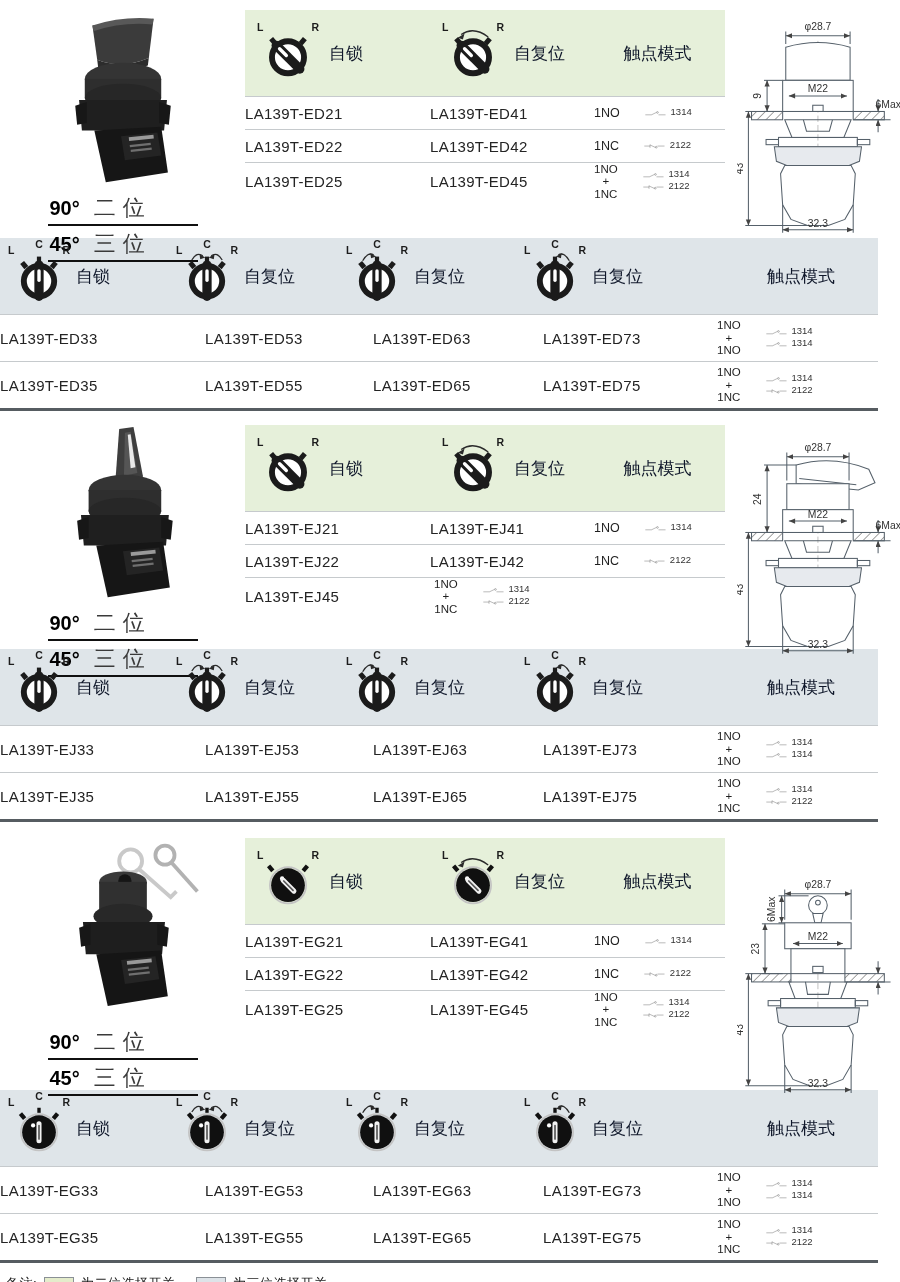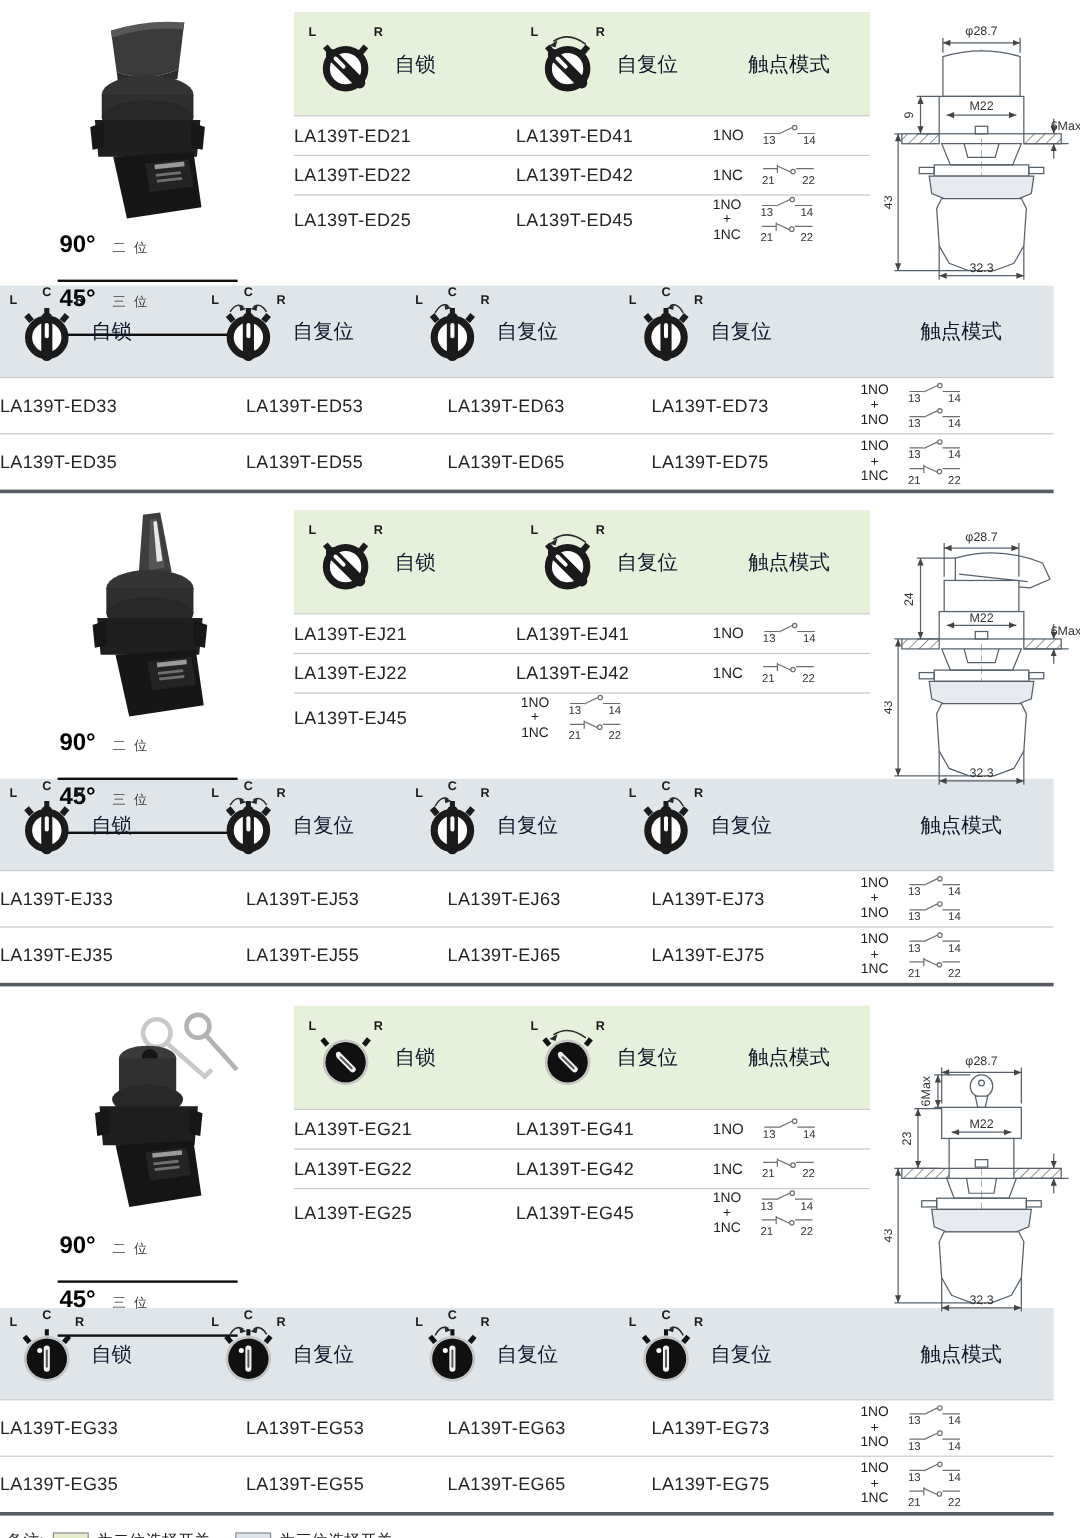--- a/index.html
+++ b/index.html
@@ -9,46 +9,46 @@
   body{margin:0;width:900px;background:#fff;color:var(--ink);
        font-family:"Liberation Sans",sans-serif;}
   .page{width:900px;position:relative}
   .sec1{margin-top:10px}.sec2{margin-top:14px}.sec3{margin-top:16px}
   .toprow{display:flex}
   .t1{height:228px}.t2{height:224px}.t3{height:252px}
   .photocol{width:245px;display:flex;flex-direction:column;align-items:center;flex:none}
   .photo svg{display:block}
   .poslabels{margin-top:3px}
   .posline{display:flex;align-items:baseline;border-bottom:2px solid #101010;
-           padding:0 8px 17px 2px;margin-bottom:3px;width:150px}
+           padding:0 8px 1px 2px;margin-bottom:3px;width:150px}
   .posline b{font-size:20px;font-weight:bold;color:#000}
-  .posline span{font-size:11px;color:#3a3a3a;margin-left:14px;letter-spacing:7px}
+  .posline span{font-size:22px;color:#3a3a3a;margin-left:14px;letter-spacing:7px}
   
   .gtable{width:480px;flex:none}
   .ghead{background:var(--green);height:86px;display:grid;
          grid-template-columns:185px 160px 135px;align-items:center}
   .hc{display:flex;align-items:center;gap:14px;padding-left:16px}
   .hc-contact{justify-content:center;padding-left:0}
   .hlabel{font-size:17px;color:#0f172a}
   .gbody .grow{display:grid;grid-template-columns:185px 160px 135px;align-items:center;
         border-bottom:1px solid var(--line);min-height:33px}
   .gbody{border-top:1px solid var(--line)}
   .gbody .grow:last-child{border-bottom:0}
   .growc{min-height:40px}
   .model{font-size:15px;color:var(--ink);text-align:left;letter-spacing:.3px}
   .mcol{display:flex;flex-direction:column;line-height:1.15}
   .modelsub{font-size:11px;color:#333;white-space:pre}
   
-  .ccell{display:flex;align-items:center;gap:12px;padding-left:4px}
+  .ccell{display:flex;align-items:center;gap:24px;padding-left:4px}
   .clabel{font-size:12.5px;color:#1f1f1f;white-space:nowrap}
   .clabels{display:flex;flex-direction:column;align-items:center;font-size:11.5px;
            line-height:1.08;color:#1f1f1f}
   .clabels i,.cn i{font-style:normal}
   .csyms{display:flex;flex-direction:column;gap:1px}
-  .csym{display:flex;flex-direction:column;width:52px}
+  .csym{display:flex;flex-direction:row;width:52px}
   .csym svg{display:block;width:52px;height:11px}
   .cn{display:flex;justify-content:space-between;font-size:9.5px;color:#333;
       margin-top:-2px;padding:0 4px}
   
   .draw{margin-left:12px}
   .d1{margin-top:6px}.d2{margin-top:12px}.d3{margin-top:36px}
   .draw text{font-size:10px;fill:#333;font-family:"Liberation Sans",sans-serif}
   
   .ytable{width:878px;border-bottom:3px solid #565c61}
   .yhead{background:var(--gray);height:76px;display:flex;align-items:center;padding-left:12px}

